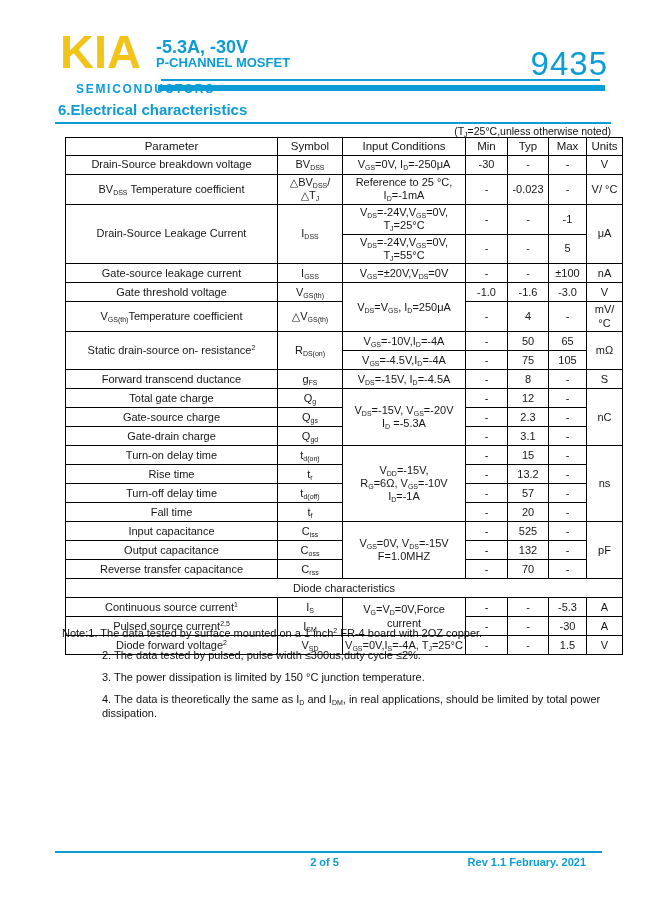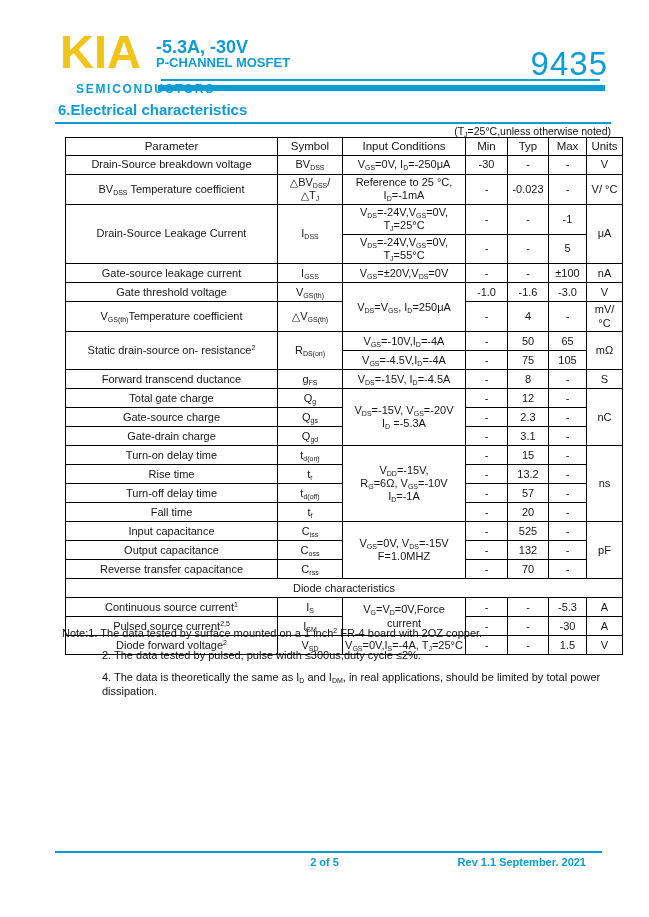--- a/index.html
+++ b/index.html
@@ -285,20 +285,21 @@
         <td>-</td>
         <td>1.5</td>
         <td>V</td>
       </tr>
     </tbody>
   </table>
 
   <div class="notes">
     <div class="note">Note:1. The data tested by surface mounted on a 1 inch<sup>2</sup> FR-4 board with 2OZ copper.</div>
     <div class="note note-indent">2. The data tested by pulsed, pulse width  ≤300us,duty cycle  ≤2%.</div>
+    <div class="note note-indent">3. The power dissipation is limited by 150 °C junction temperature.</div>
     <div class="note note-indent">4. The data is theoretically the same as I<sub>D</sub> and I<sub>DM</sub>, in real applications, should be limited by total power dissipation.</div>
   </div>
 
   <div class="footer-rule"></div>
   <div class="footer-page">2 of 5</div>
-  <div class="footer-rev">Rev 1.1 September. 2021</div>
+  <div class="footer-rev">Rev 1.1 February. 2021</div>
 
 </div>
 
 </body></html>

